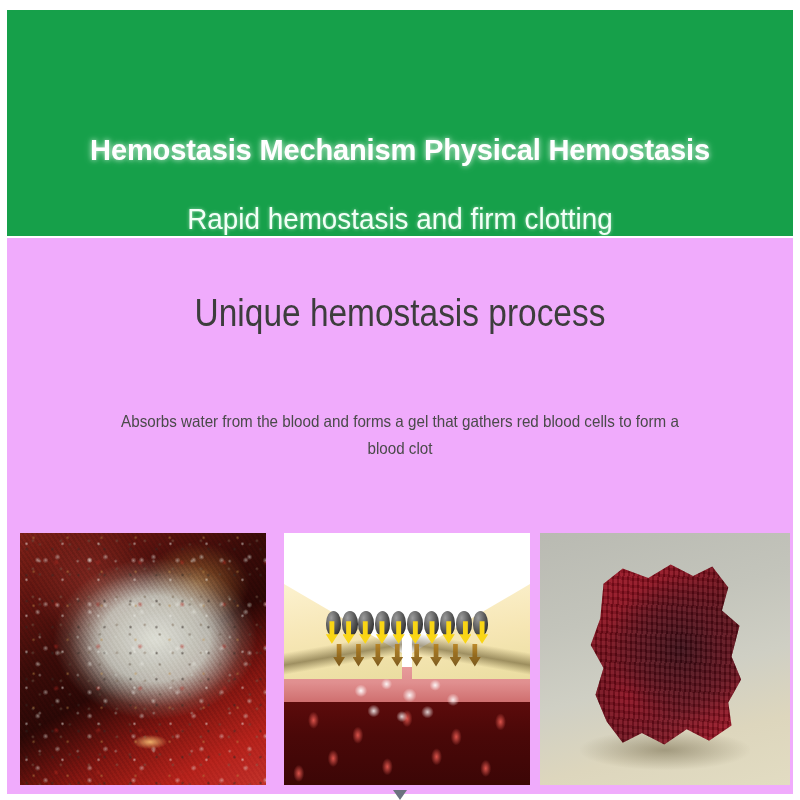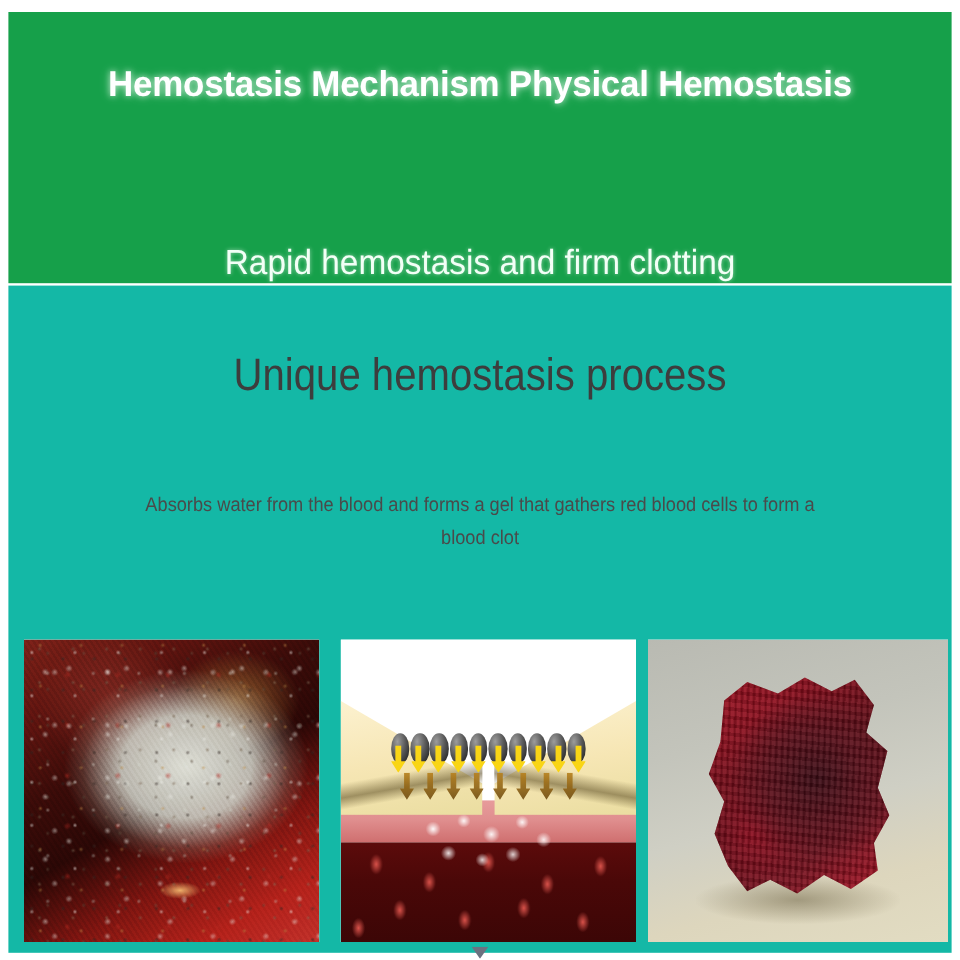--- a/index.html
+++ b/index.html
@@ -27,21 +27,21 @@
     position: absolute;
     left: 7px;
     top: 10px;
     width: 786px;
     height: 226px;
     background: #16a04a;
     box-sizing: border-box;
     display: flex;
     flex-direction: column;
     align-items: center;
-    justify-content: space-between;
+    justify-content: flex-end;
     overflow: hidden;
   }
   .header-title {
     margin-top: 44px;
     width: 100%;
     text-align: center;
     font-family: "Liberation Sans", sans-serif;
     font-weight: bold;
     font-size: 30px;
     letter-spacing: -0.2px;
@@ -66,21 +66,21 @@
     line-height: 1.1;
   }
 
   
   .body-panel {
     position: absolute;
     left: 7px;
     top: 238px;
     width: 786px;
     height: 556px;
-    background: #14b8a6;
+    background: #f0abfc;
   }
 
   .section-heading {
     position: absolute;
     left: 0;
     top: 54px;
     width: 786px;
     text-align: center;
     font-family: "Liberation Sans", sans-serif;
     font-weight: normal;

